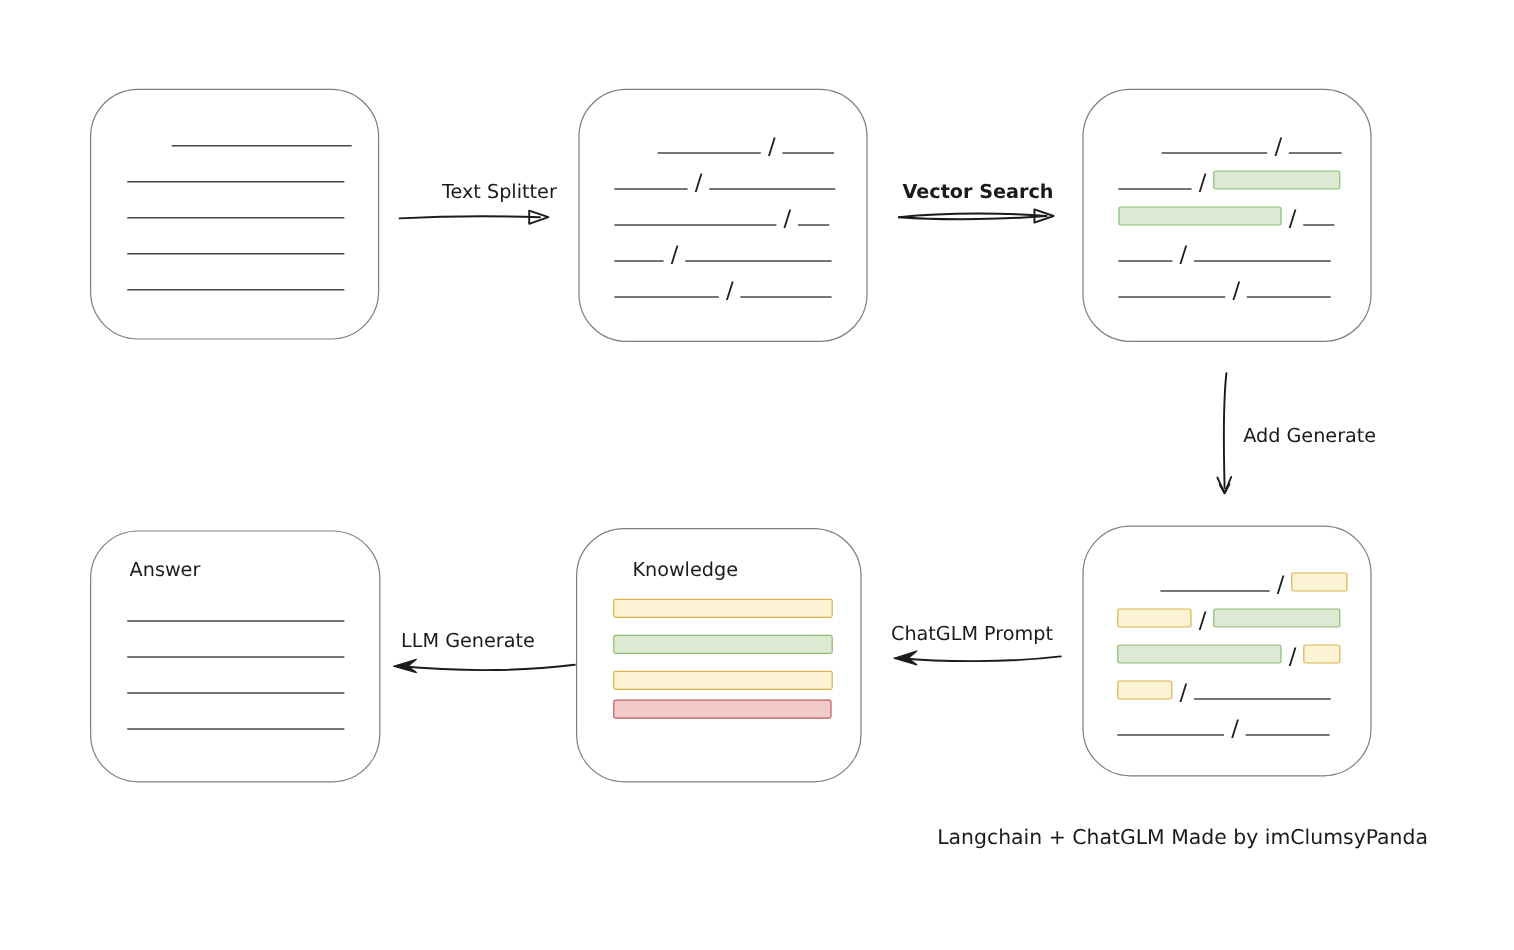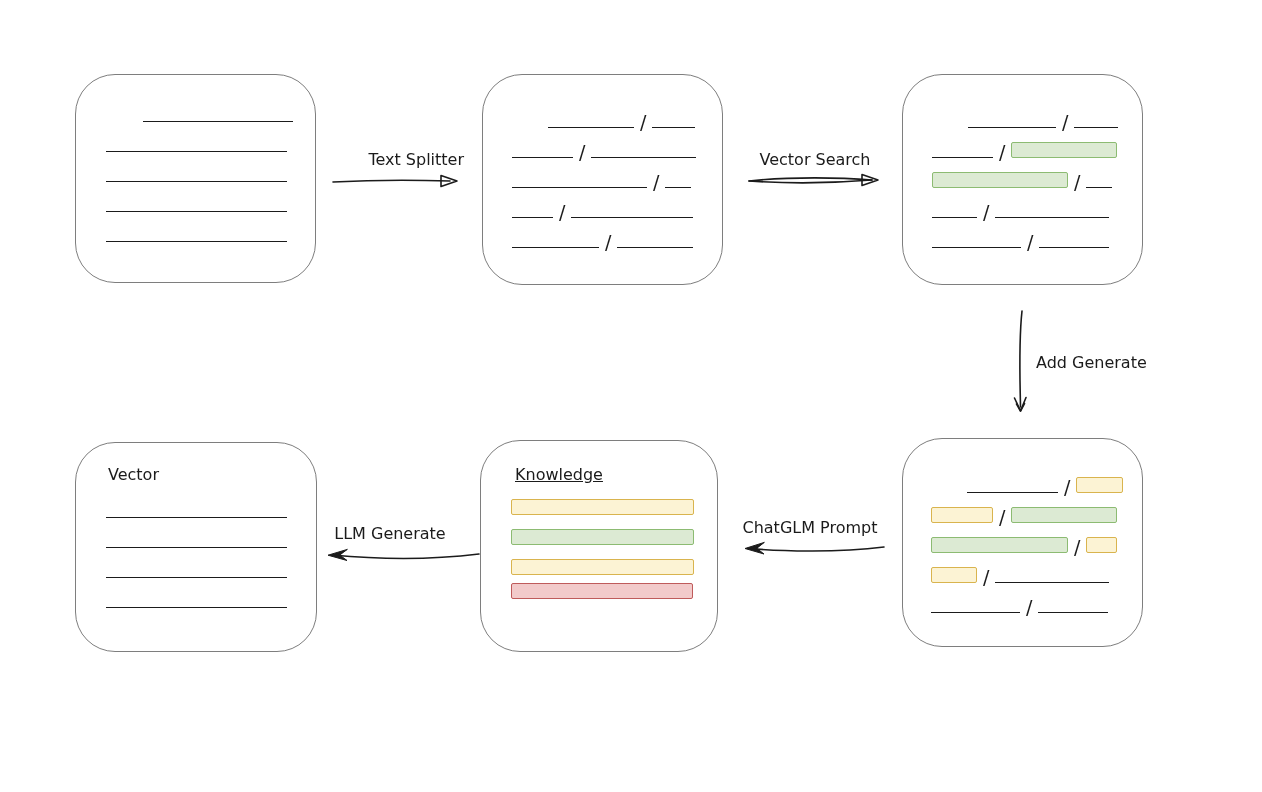--- a/index.html
+++ b/index.html
@@ -19,21 +19,21 @@
   .heading{font-size:16px;line-height:20px;white-space:nowrap;}
   .alabel{position:absolute;font-size:16px;line-height:20px;text-align:center;white-space:nowrap;}
   .arrow{position:absolute;}
   .arrow path{stroke:#1b1b1b;stroke-width:1.6;fill:none;stroke-linecap:round;stroke-linejoin:round;}
   .arrow path.fillhead{fill:#1b1b1b;stroke-width:1;}
   .credit{position:absolute;font-size:17px;line-height:22px;white-space:nowrap;}
   .doc-rows{padding:17px 0 0 30px;}
   .split-rows{padding:23px 0 0 29px;}
   .ctx-rows{padding:24px 0 0 28px;}
   .prompt-inner{padding:24px 0 0 30px;}
-  .prompt-inner .heading{margin-left:4px;text-decoration:underline;}
+  .prompt-inner .heading{margin-left:16px;}
   .q-heading{margin-top:14px;}
   .bar-row{height:30px;}
   .q-row{height:24px;}
   .answer-inner{padding:22px 0 0 30px;}
   .answer-inner .heading{margin-left:2px;margin-bottom:3px;}
 </style>
 </head>
 <body>
 
 <div class="canvas">
@@ -169,21 +169,21 @@
       <div class="rows q-rows">
           <div class="seg-row q-row">
             <div class="seg-hl hl-rd" style="width: 182px;"></div>
           </div>
         </div>
     </div>
   </div>
 
   <div class="sbox" style="left:75px;top:442px;width:242px;height:210px;">
     <div class="answer-inner">
-      <div class="heading">Vector</div>
+      <div class="heading">Answer</div>
       <div class="rows">
           <div class="seg-row">
             <div class="seg-ln" style="width: 181px;"></div>
           </div>
           <div class="seg-row">
             <div class="seg-ln" style="width: 181px;"></div>
           </div>
           <div class="seg-row">
             <div class="seg-ln" style="width: 181px;"></div>
           </div>
@@ -193,21 +193,21 @@
         </div>
     </div>
   </div>
 
   <div class="alabel" style="left:332px;top:150px;width:132px;text-align:right;">Text Splitter</div>
   <svg class="arrow" style="left:330px;top:170px;" width="136" height="22" viewBox="0 0 136 22">
     <path d="M3 12 C 40 10, 90 10, 120 11"></path>
     <path d="M111 5.5 L127 11 L111 16.5 Z"></path>
   </svg>
 
-  <div class="alabel" style="left:745px;top:150px;width:140px;">Vector Search</div>
+  <div class="alabel" style="left:745px;top:150px;width:140px;font-weight:bold;">Vector Search</div>
   <svg class="arrow" style="left:746px;top:168px;" width="140" height="24" viewBox="0 0 140 24">
     <path d="M3 13 C 45 8.5, 95 9.5, 126 12"></path>
     <path d="M3 13 C 45 16, 95 14.5, 126 12"></path>
     <path d="M116 6.5 L132 12 L116 17.5 Z"></path>
   </svg>
 
   <div class="alabel" style="left:1036px;top:353px;text-align:left;">Add Generate</div>
   <svg class="arrow" style="left:1008px;top:308px;" width="26" height="112" viewBox="0 0 26 112">
     <path d="M14 3 C 10.5 35, 12 70, 12.5 99"></path>
     <path d="M6.5 90 L12.5 103 L18 89.5"></path>
@@ -219,13 +219,14 @@
     <path d="M146 8 C 100 13.5, 45 12.5, 12 9.5"></path>
     <path class="fillhead" d="M26 3.5 L7 9.5 L26 15 L19 9.5 Z"></path>
   </svg>
 
   <div class="alabel" style="left:328px;top:524px;width:124px;">LLM Generate</div>
   <svg class="arrow" style="left:320px;top:546px;" width="162" height="20" viewBox="0 0 162 20">
     <path d="M159 8 C 110 14, 55 13, 12 9"></path>
     <path class="fillhead" d="M27 3.5 L8 9.2 L27 14.5 L20 9.2 Z"></path>
   </svg>
 
+  <div class="credit" style="left:781px;top:687px;">Langchain + ChatGLM Made by imClumsyPanda</div>
 </div>
 
 </body></html>

